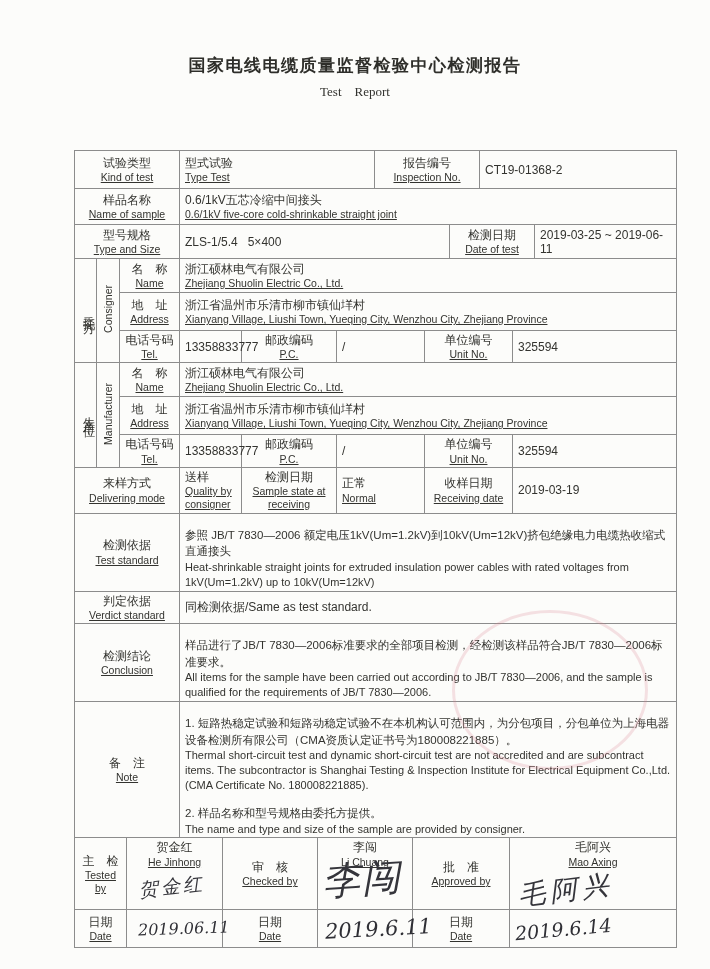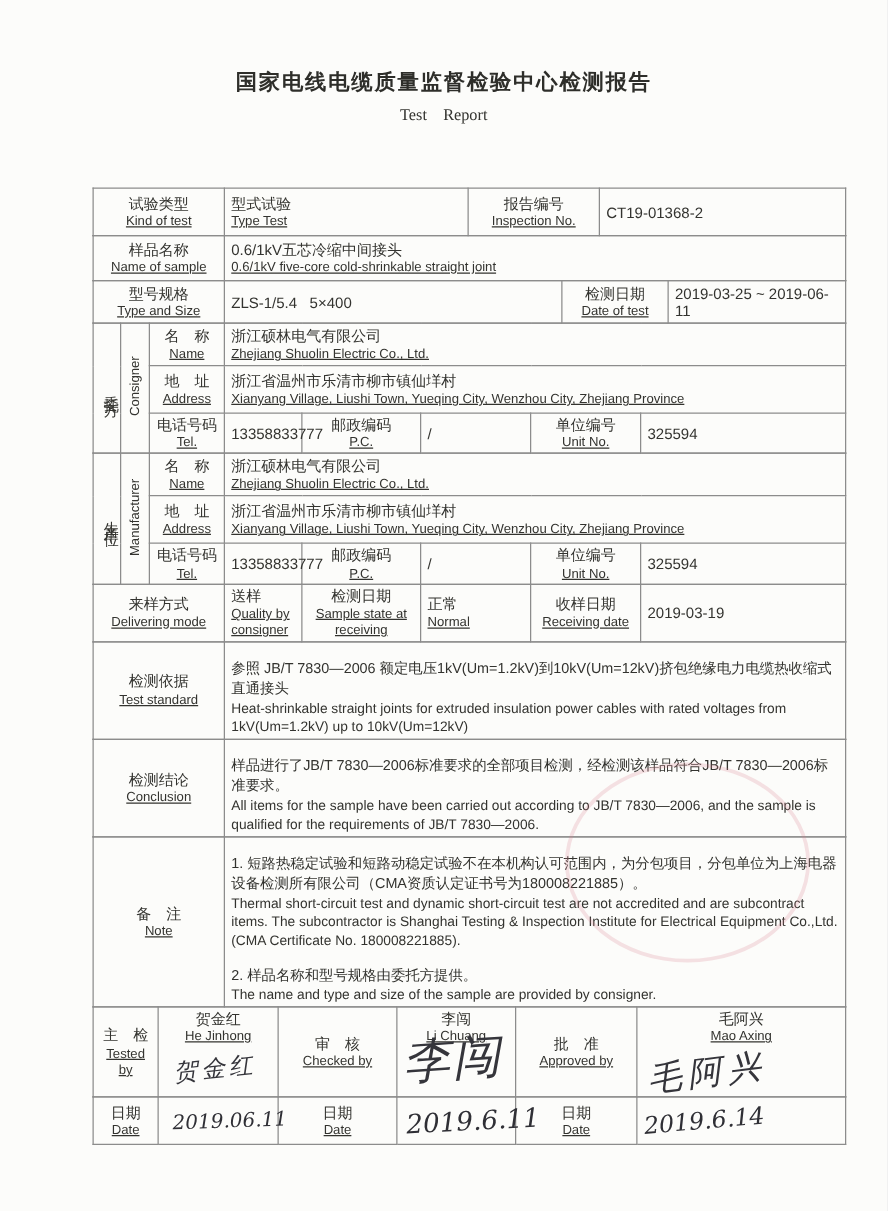--- a/index.html
+++ b/index.html
@@ -281,20 +281,35 @@
           <span class="en">Test standard</span>
         </td>
         <td class="val">
           <span class="small-cn">参照 JB/T 7830—2006 额定电压1kV(Um=1.2kV)到10kV(Um=12kV)挤包绝缘电力电缆热收缩式直通接头</span>
           <span class="small-en">Heat-shrinkable straight joints for extruded insulation power cables with rated voltages from 1kV(Um=1.2kV) up to 10kV(Um=12kV)</span>
         </td>
       </tr>
     </tbody>
       </table>
 
+    <table class="t">
+      <colgroup>
+          <col style="width:105px">
+          <col style="width:497px">
+        </colgroup>
+      <tbody>
+          <tr style="height:30px">
+        <td class="lab">
+          <span class="cn">判定依据</span>
+          <span class="en">Verdict standard</span>
+        </td>
+        <td class="val">同检测依据/Same as test standard.</td>
+      </tr>
+    </tbody>
+      </table>
 
     <table class="t">
       <colgroup>
           <col style="width:105px">
           <col style="width:497px">
         </colgroup>
       <tbody>
           <tr style="height:68px">
         <td class="lab">
           <span class="cn">检测结论</span>

